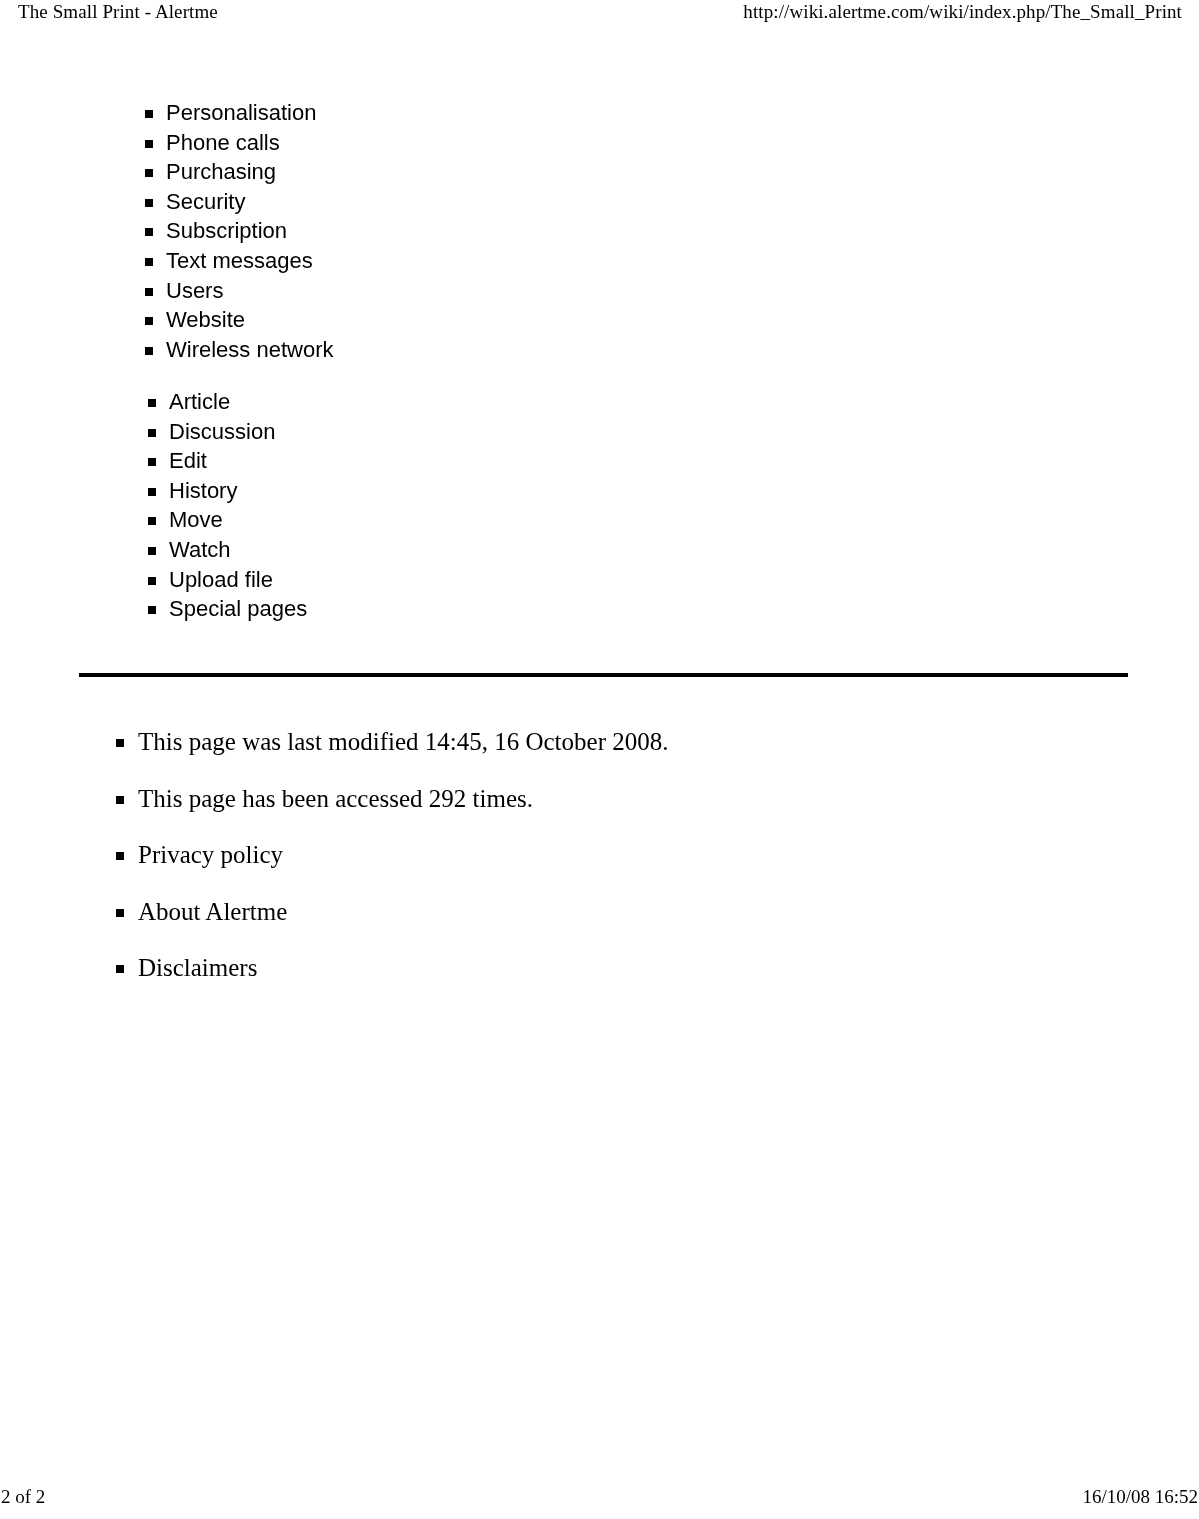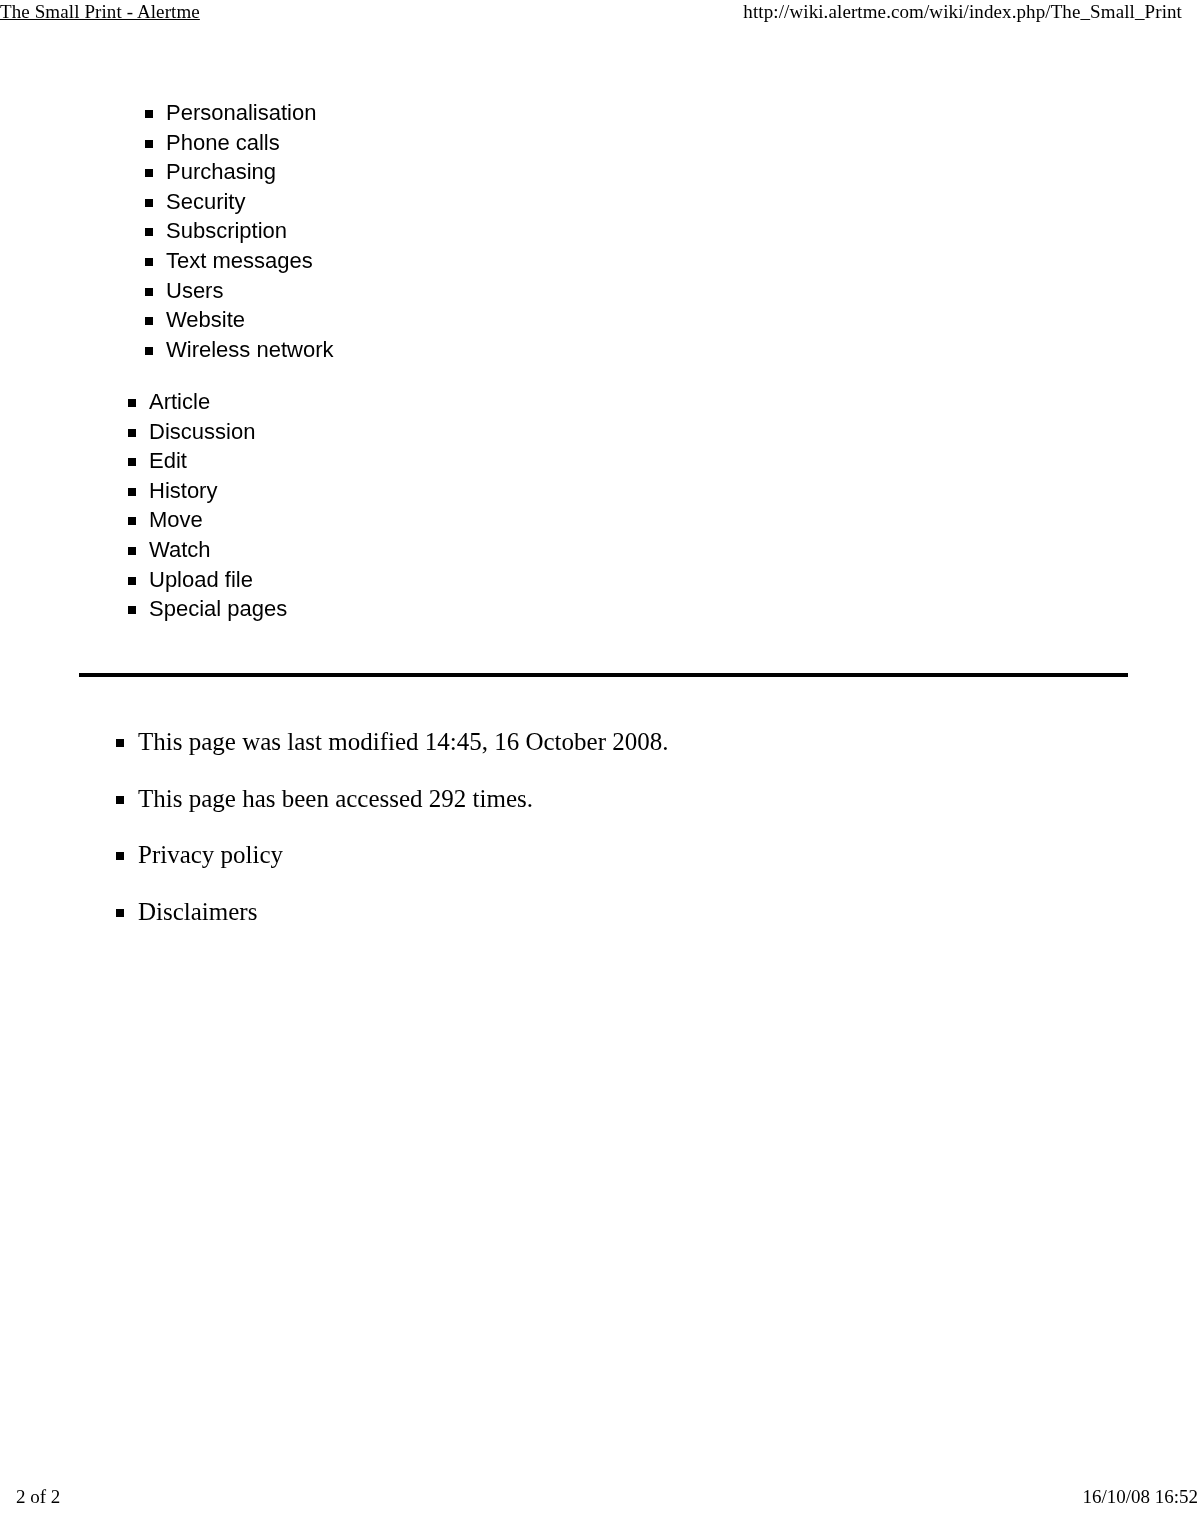--- a/index.html
+++ b/index.html
@@ -27,23 +27,22 @@
     height: 30px;
     display: flex;
     align-items: flex-start;
     justify-content: space-between;
     font-family: "Liberation Serif", "DejaVu Serif", serif;
     font-size: 19px;
     line-height: 24px;
     white-space: nowrap;
   }
   .print-header .hdr-title {
-    padding-left: 0;
+    padding-left: 18px;
     letter-spacing: 0.1px;
-    text-decoration: underline;
   }
   .print-header .hdr-url {
     padding-right: 17px;
     letter-spacing: 0.1px;
   }
 
   
   .content {
     position: absolute;
     left: 0px;
@@ -51,21 +50,21 @@
     width: 1199px;
   }
 
   ul.nav-list {
     list-style: none;
     margin: 0;
     padding: 0;
     position: absolute;
   }
   ul.nav-list.group-one { left: 145px; top: 98px; }
-  ul.nav-list.group-two { left: 128px; top: 387px; }
+  ul.nav-list.group-two { left: 148px; top: 387px; }
 
   ul.nav-list li {
     position: relative;
     height: 29.6px;
     line-height: 29.6px;
     padding-left: 21px;
     font-family: Liberation Sans, sans-serif;
     font-size: 22px;
     white-space: nowrap;
   }
@@ -126,21 +125,21 @@
     width: 1199px;
     height: 30px;
     display: flex;
     align-items: flex-start;
     justify-content: space-between;
     font-family: "Liberation Serif", "DejaVu Serif", serif;
     font-size: 19px;
     line-height: 26px;
     white-space: nowrap;
   }
-  .print-footer .ftr-page { padding-left: 16px; }
+  .print-footer .ftr-page { padding-left: 1px; }
   .print-footer .ftr-time { padding-right: 1px; }
 </style>
 </head>
 <body>
 
 <div class="print-header">
   <span class="hdr-title">The Small Print - Alertme</span>
   <span class="hdr-url">http://wiki.alertme.com/wiki/index.php/The_Small_Print</span>
 </div>
 
@@ -230,20 +229,24 @@
     <li>
       <span class="bullet"></span>
       <span>This page has been accessed 292 times.</span>
     </li>
     <li>
       <span class="bullet"></span>
       <span>Privacy policy</span>
     </li>
     <li>
       <span class="bullet"></span>
+      <span>About Alertme</span>
+    </li>
+    <li>
+      <span class="bullet"></span>
       <span>Disclaimers</span>
     </li>
   </ul>
 
 </div>
 
 <div class="print-footer">
   <span class="ftr-page">2 of 2</span>
   <span class="ftr-time">16/10/08 16:52</span>
 </div>

